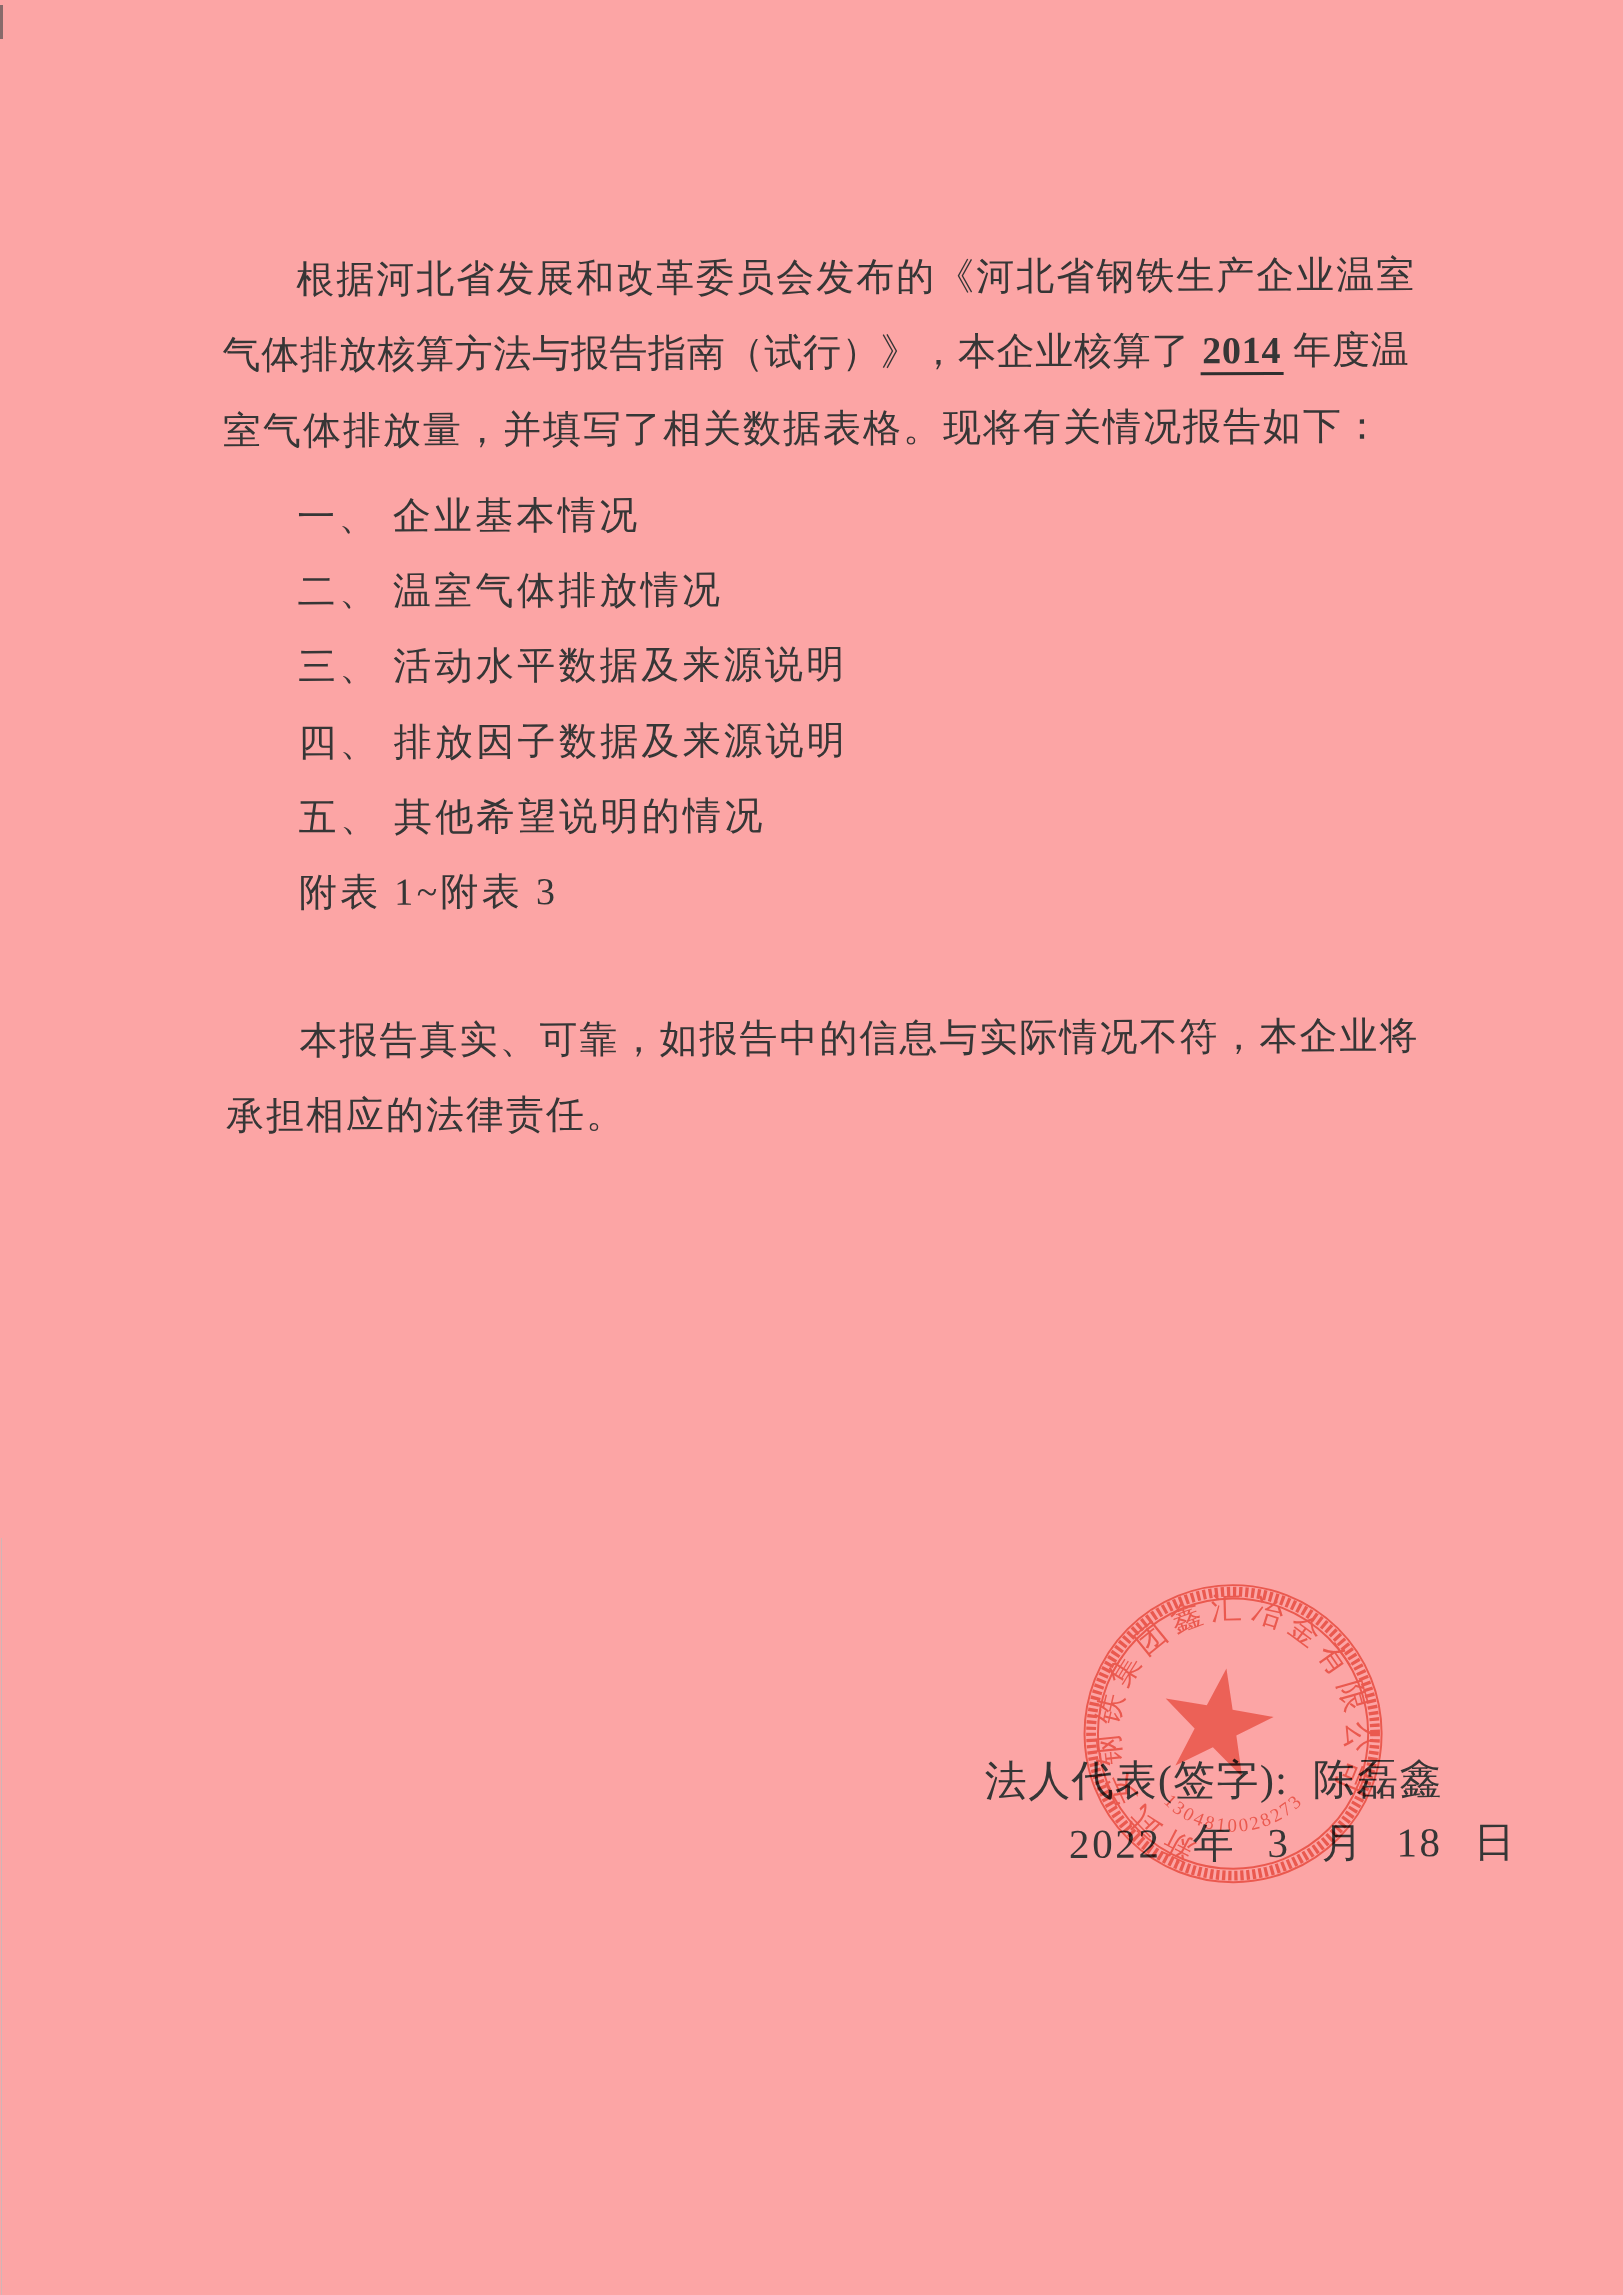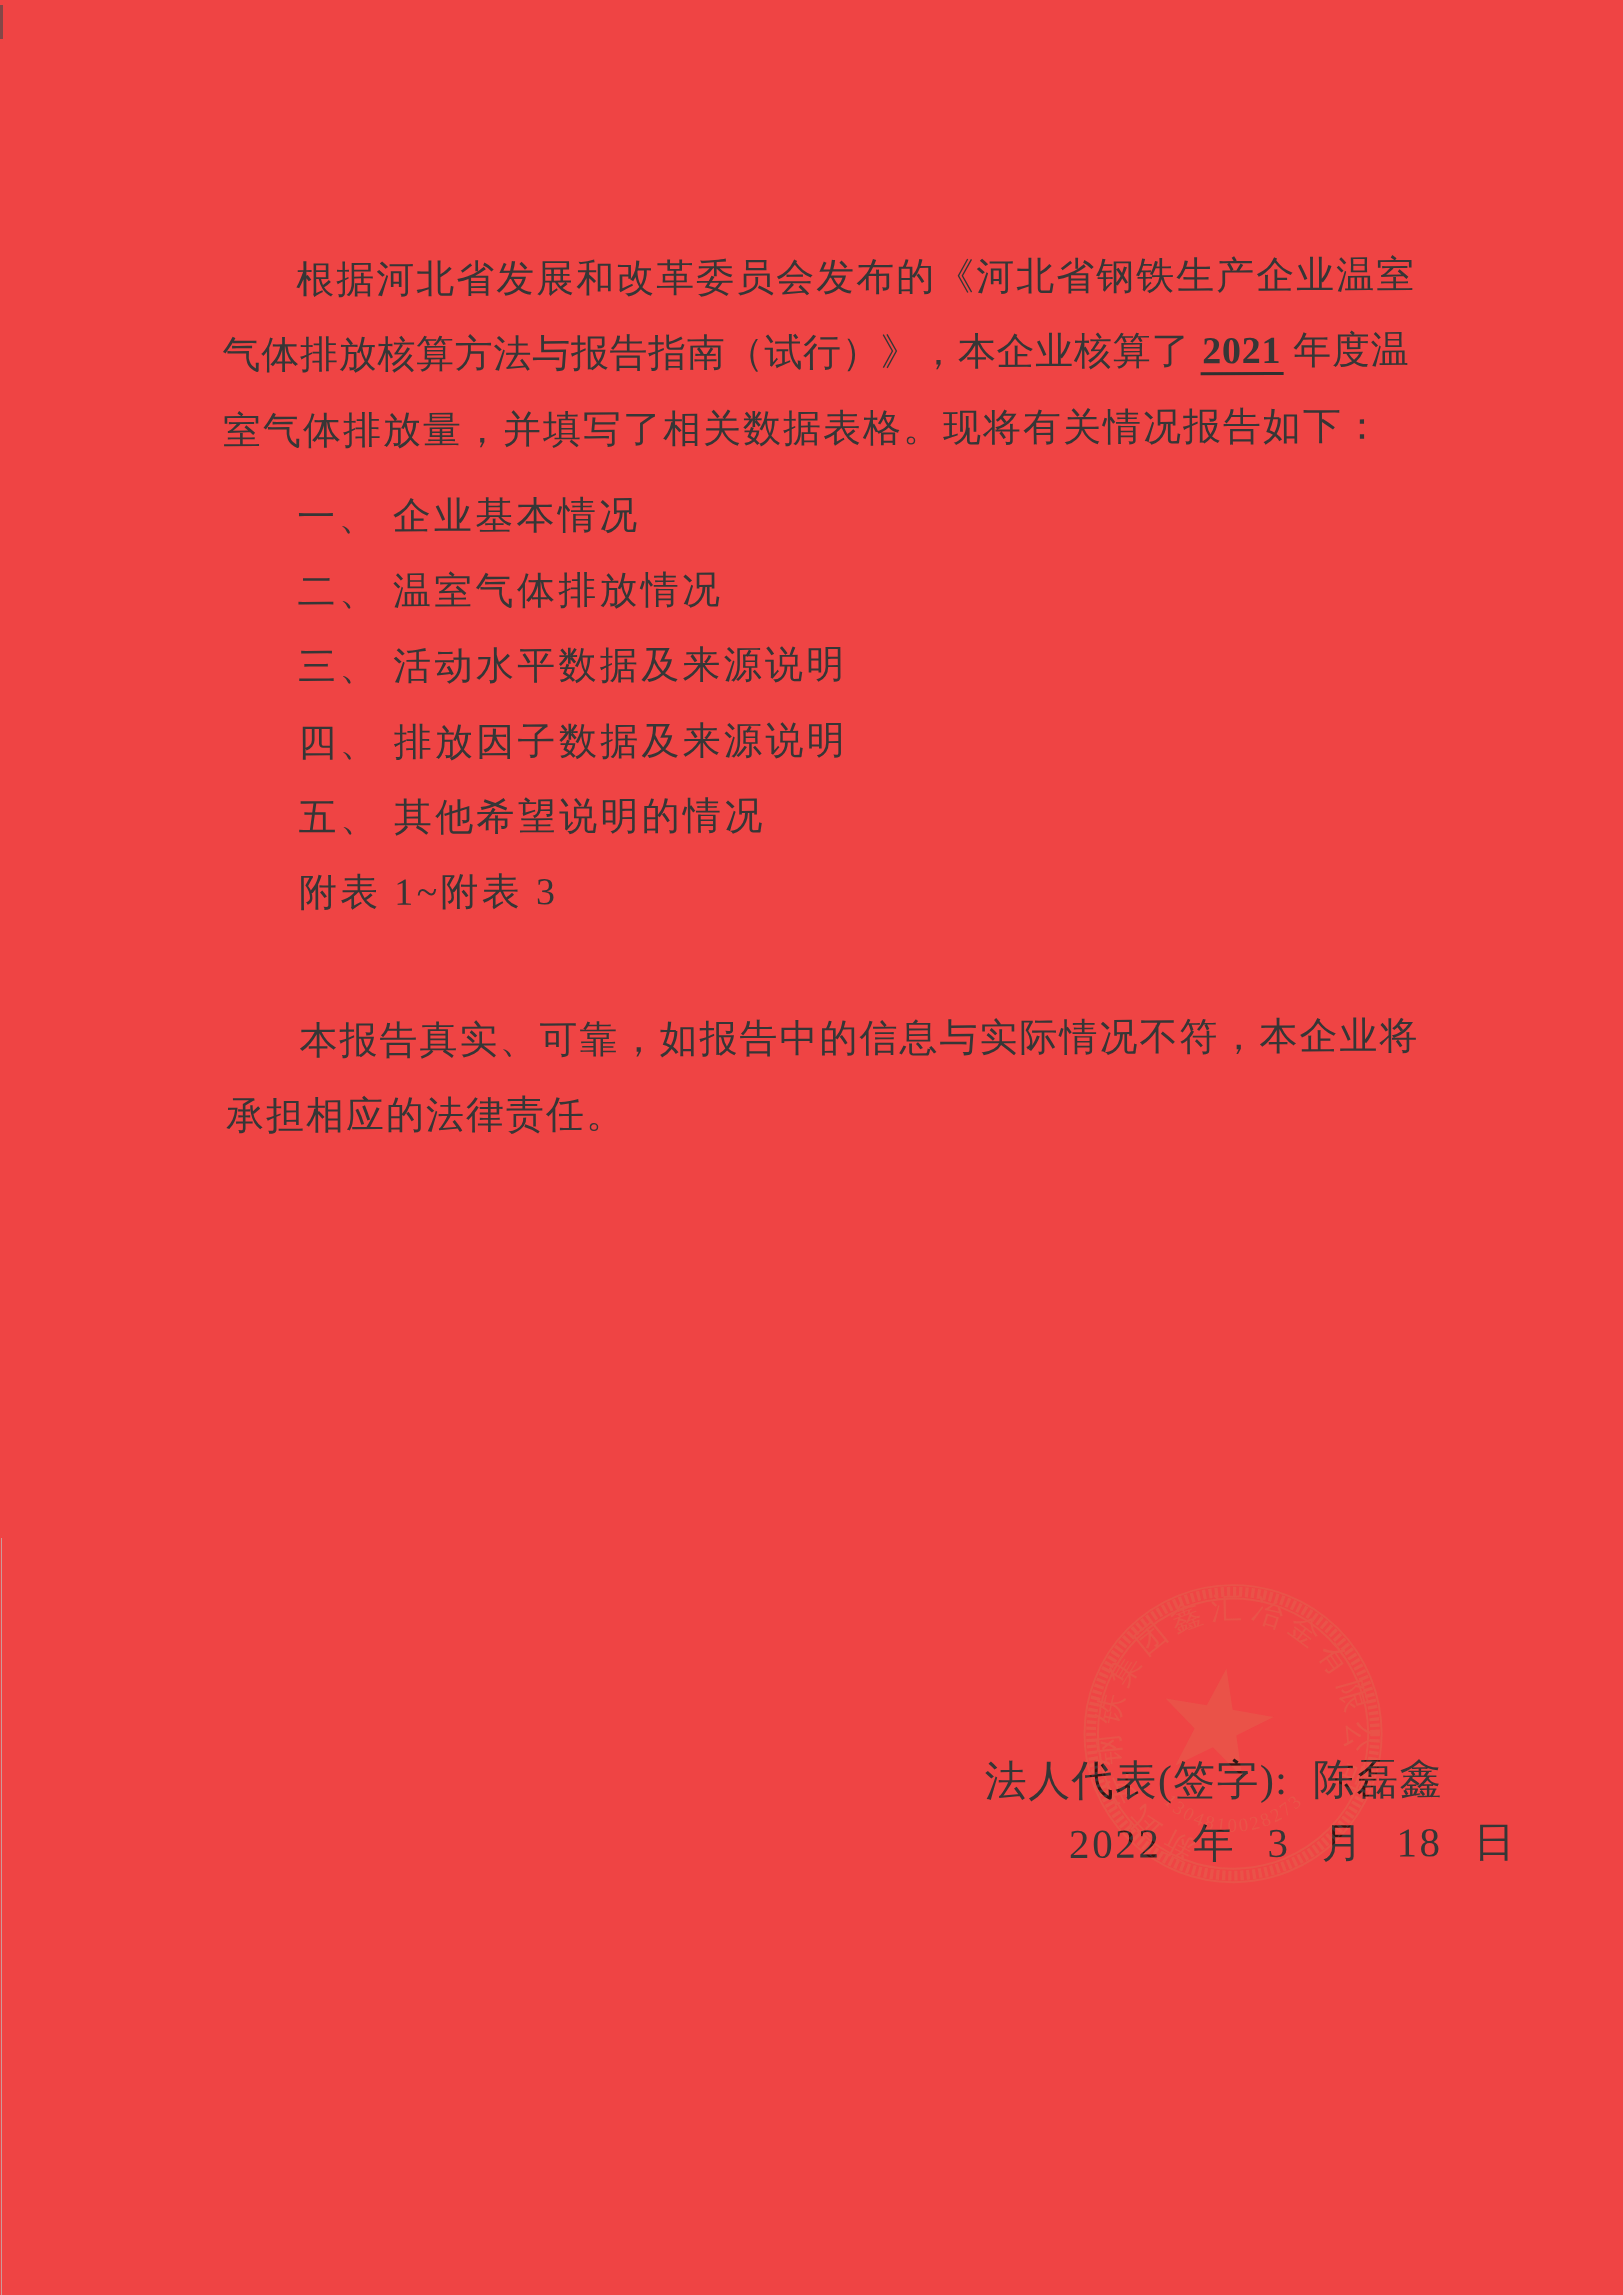--- a/index.html
+++ b/index.html
@@ -1,16 +1,16 @@
 <!DOCTYPE html>
 <html style="font-size:10.5px"><head>
 <meta charset="utf-8">
 <style>
   html,body{margin:0;padding:0;background:#e9e9e9;}
-  .page{position:relative;width:1623px;height:2295px;background:#ef4444;overflow:hidden;
+  .page{position:relative;width:1623px;height:2295px;background:#fca5a5;overflow:hidden;
         font-family:"Liberation Serif","DejaVu Serif",serif;color:#363636;}
   .tilt{position:absolute;inset:0;transform:rotate(-0.25deg);transform-origin:50% 50%;}
   .tl{position:absolute;white-space:nowrap;font-size:38px;letter-spacing:2px;line-height:46px;}
   .ls1{letter-spacing:0.7px;}
   .ls5{letter-spacing:3.3px;}
   .year{font-weight:bold;border-bottom:3.3px solid #2f2f2f;padding:0 2px 1.3px 2px;}
   .sig{font-size:42px;letter-spacing:1.3px;word-spacing:13px;}
   .date{font-size:41px;letter-spacing:2.6px;word-spacing:18.3px;}
   .seal{position:absolute;left:1080px;top:1585px;width:301px;height:301px;
         mix-blend-mode:multiply;opacity:0.94;}
@@ -21,21 +21,21 @@
 </head>
 <body>
 
 <div class="page">
   <div class="artifact-corner"></div>
   <div class="artifact-edge"></div>
 
   <div class="tilt">
 
     <div class="tl" style="left:300px;top:254px;">根据河北省发展和改革委员会发布的《河北省钢铁生产企业温室</div>
-    <div class="tl ls1" style="left:226px;top:329px;"><span>气体排放核算方法与报告指南（试行）》，本企业核算了 </span><span class="year">2021</span><span> 年度温</span></div>
+    <div class="tl ls1" style="left:226px;top:329px;"><span>气体排放核算方法与报告指南（试行）》，本企业核算了 </span><span class="year">2014</span><span> 年度温</span></div>
     <div class="tl" style="left:226px;top:405px;">室气体排放量，并填写了相关数据表格。现将有关情况报告如下：</div>
 
     <div class="tl ls5" style="left:300px;top:491px;">一、 企业基本情况</div>
     <div class="tl ls5" style="left:300px;top:566px;">二、 温室气体排放情况</div>
     <div class="tl ls5" style="left:300px;top:641px;">三、 活动水平数据及来源说明</div>
     <div class="tl ls5" style="left:300px;top:717px;">四、 排放因子数据及来源说明</div>
     <div class="tl ls5" style="left:300px;top:792px;">五、 其他希望说明的情况</div>
     <div class="tl ls5" style="left:300px;top:867px;">附表 1~附表 3</div>
 
     <div class="tl" style="left:300px;top:1015px;">本报告真实、可靠，如报告中的信息与实际情况不符，本企业将</div>

